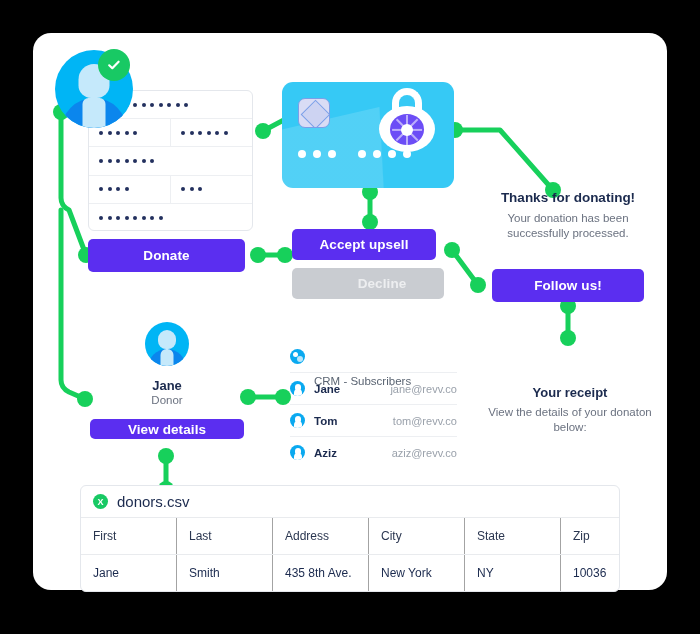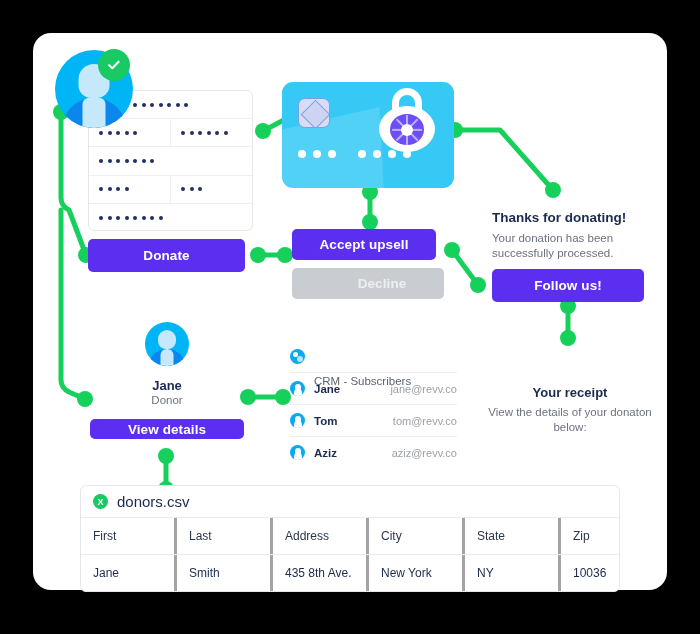--- a/index.html
+++ b/index.html
@@ -44,21 +44,21 @@
   .btn{position:absolute;border-radius:5px;display:flex;align-items:center;justify-content:center;font-weight:bold;letter-spacing:.1px;box-sizing:border-box;}
   .btn.primary{background:#5b2ef0;color:#fff;}
   .btn.disabled{background:#c9ccd1;color:#edeef0;}
   #btn-donate{left:88px;top:239px;width:157px;height:33px;font-size:13.5px;}
   #btn-accept{left:292px;top:229px;width:144px;height:31px;font-size:13.5px;}
   #btn-decline{left:292px;top:268px;width:152px;height:31px;font-size:13.5px;padding-left:28px;}
   #btn-follow{left:492px;top:269px;width:152px;height:33px;font-size:13.5px;}
   #btn-view{left:90px;top:419px;width:154px;height:20px;font-size:13.5px;}
 
   
-  .thanks{position:absolute;left:492px;top:210px;width:152px;text-align:left;}
+  .thanks{position:absolute;left:492px;top:190px;width:152px;text-align:center;}
   .thanks h3{margin:0;font-size:13.5px;font-weight:bold;color:#1b2a4e;}
   .thanks p{margin:6px 0 0;font-size:11.5px;line-height:15px;color:#6b7280;}
 
   
   .avatar-sm{position:absolute;left:145px;top:322px;width:44px;height:44px;border-radius:50%;background:#00b5f5;overflow:hidden;}
   .avatar-sm .av-head{top:8px;width:18px;height:19px;border-radius:9px 9px 8px 8px;}
   .avatar-sm .av-body{width:38px;height:19px;border-radius:19px 19px 0 0;bottom:-2px;}
   .avatar-sm .av-neck{width:13px;height:17px;}
   .donor-name{position:absolute;left:90px;top:378px;width:154px;text-align:center;font-size:13px;font-weight:bold;color:#1b2a4e;}
   .donor-role{position:absolute;left:90px;top:394px;width:154px;text-align:center;font-size:11.5px;color:#6b7280;}
@@ -87,21 +87,21 @@
   .receipt-title{position:absolute;left:490px;top:385px;width:160px;text-align:center;font-size:13px;font-weight:bold;color:#1b2a4e;}
   .receipt-sub{position:absolute;left:482px;top:405px;width:176px;text-align:center;font-size:11.5px;line-height:15px;color:#6b7280;}
 
   
   .tbl{position:absolute;left:80px;top:485px;width:540px;background:#fff;border:1px solid #e4e7ec;border-radius:6px;box-sizing:border-box;overflow:hidden;}
   .tbl-file{display:flex;align-items:center;height:31px;padding-left:12px;border-bottom:1px solid #e9ebee;}
   .xls-ico{width:15px;height:15px;border-radius:50%;background:#18c964;color:#fff;font-size:9px;font-weight:bold;display:flex;align-items:center;justify-content:center;margin-right:9px;flex:none;}
   .tbl-fname{font-size:15px;color:#1b2a4e;}
   .tbl-row{display:flex;height:36px;border-bottom:1px solid #e9ebee;}
   .tbl-row:last-child{border-bottom:none;}
-  .tbl-cell{display:flex;align-items:center;padding-left:12px;border-right:3px solid #a3a3a3;box-sizing:border-box;font-size:12px;color:#1b2a4e;}
+  .tbl-cell{display:flex;align-items:center;padding-left:12px;border-right:1px solid #a3a3a3;box-sizing:border-box;font-size:12px;color:#1b2a4e;}
   .tbl-cell:last-child{border-right:none;text-align:right;}
   .tbl-row.head .tbl-cell{color:#2a3650;}
   .c0{width:96px;}.c1{width:96px;}.c2{width:96px;}.c3{width:96px;}.c4{width:96px;}.c5{flex:1;}
 </style>
 </head>
 <body>
 
 <div class="stage">
   <div class="card-surface"></div>
 

